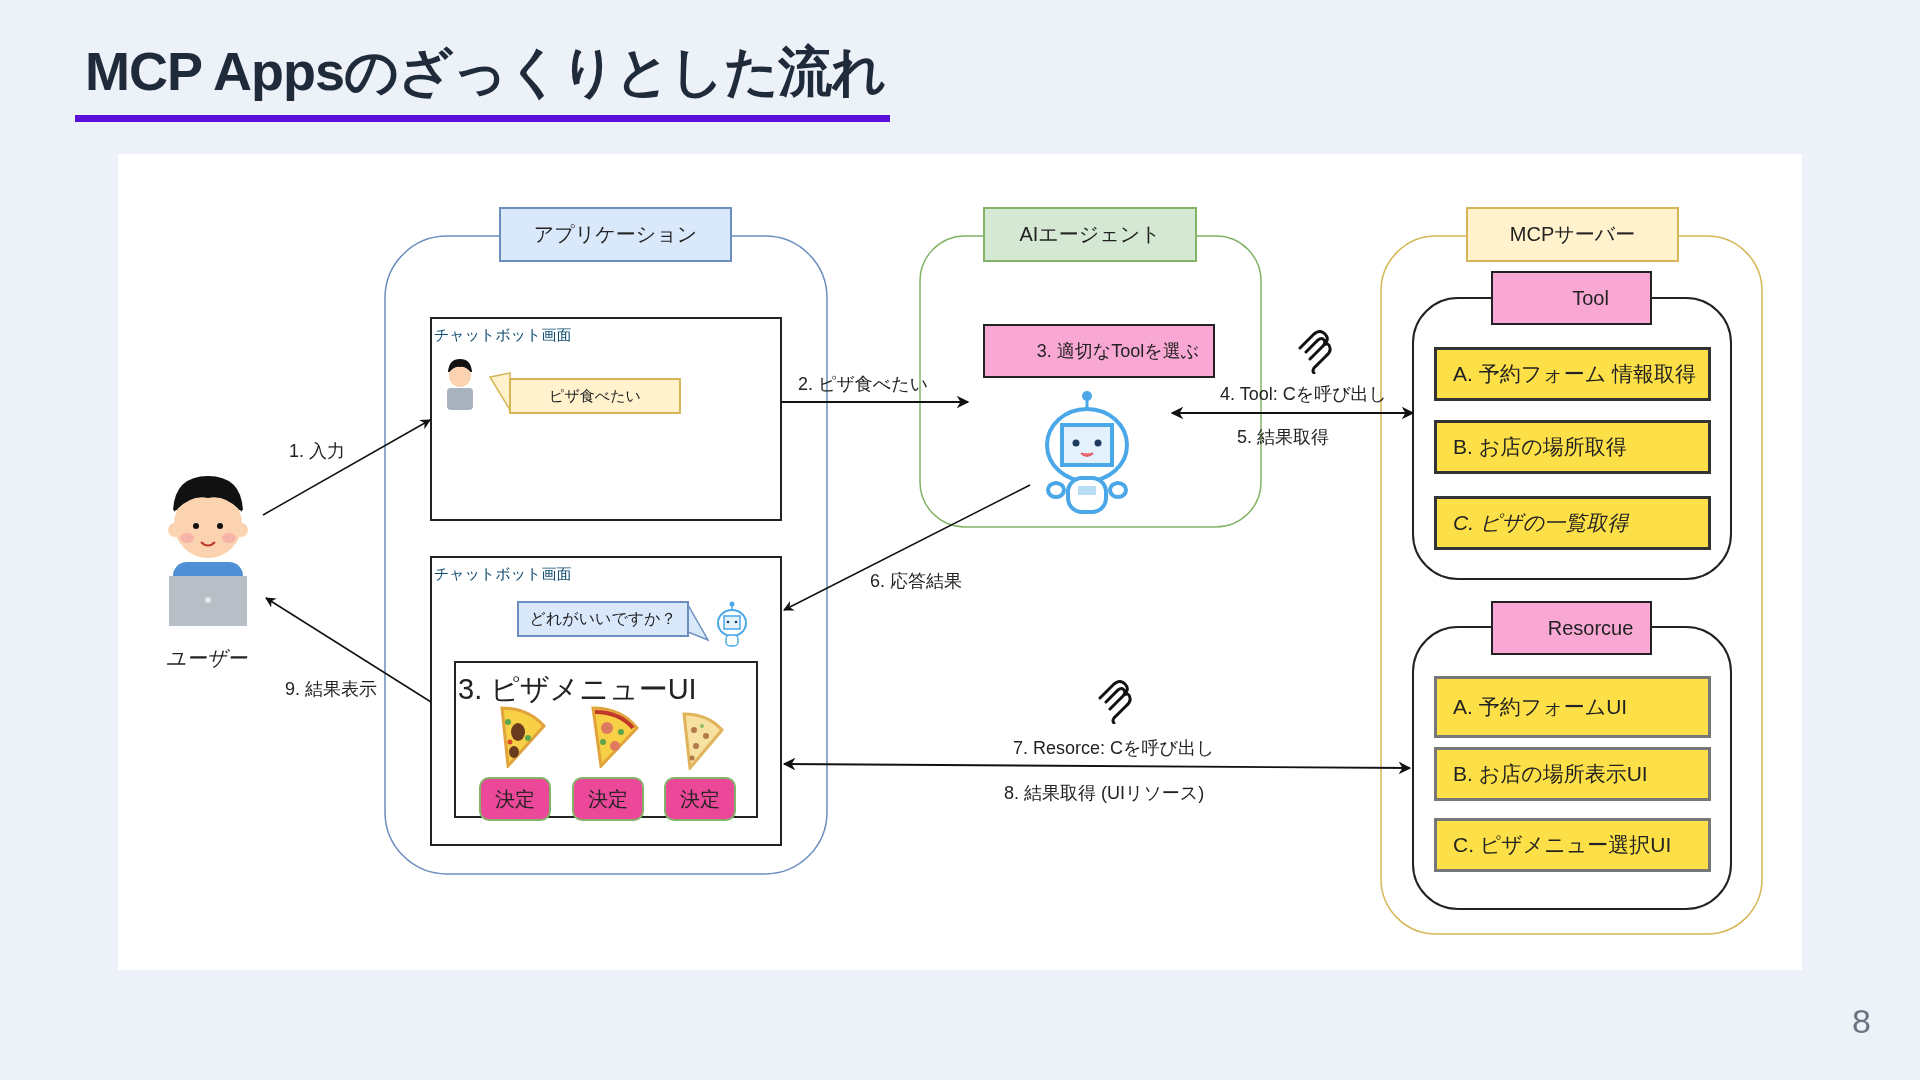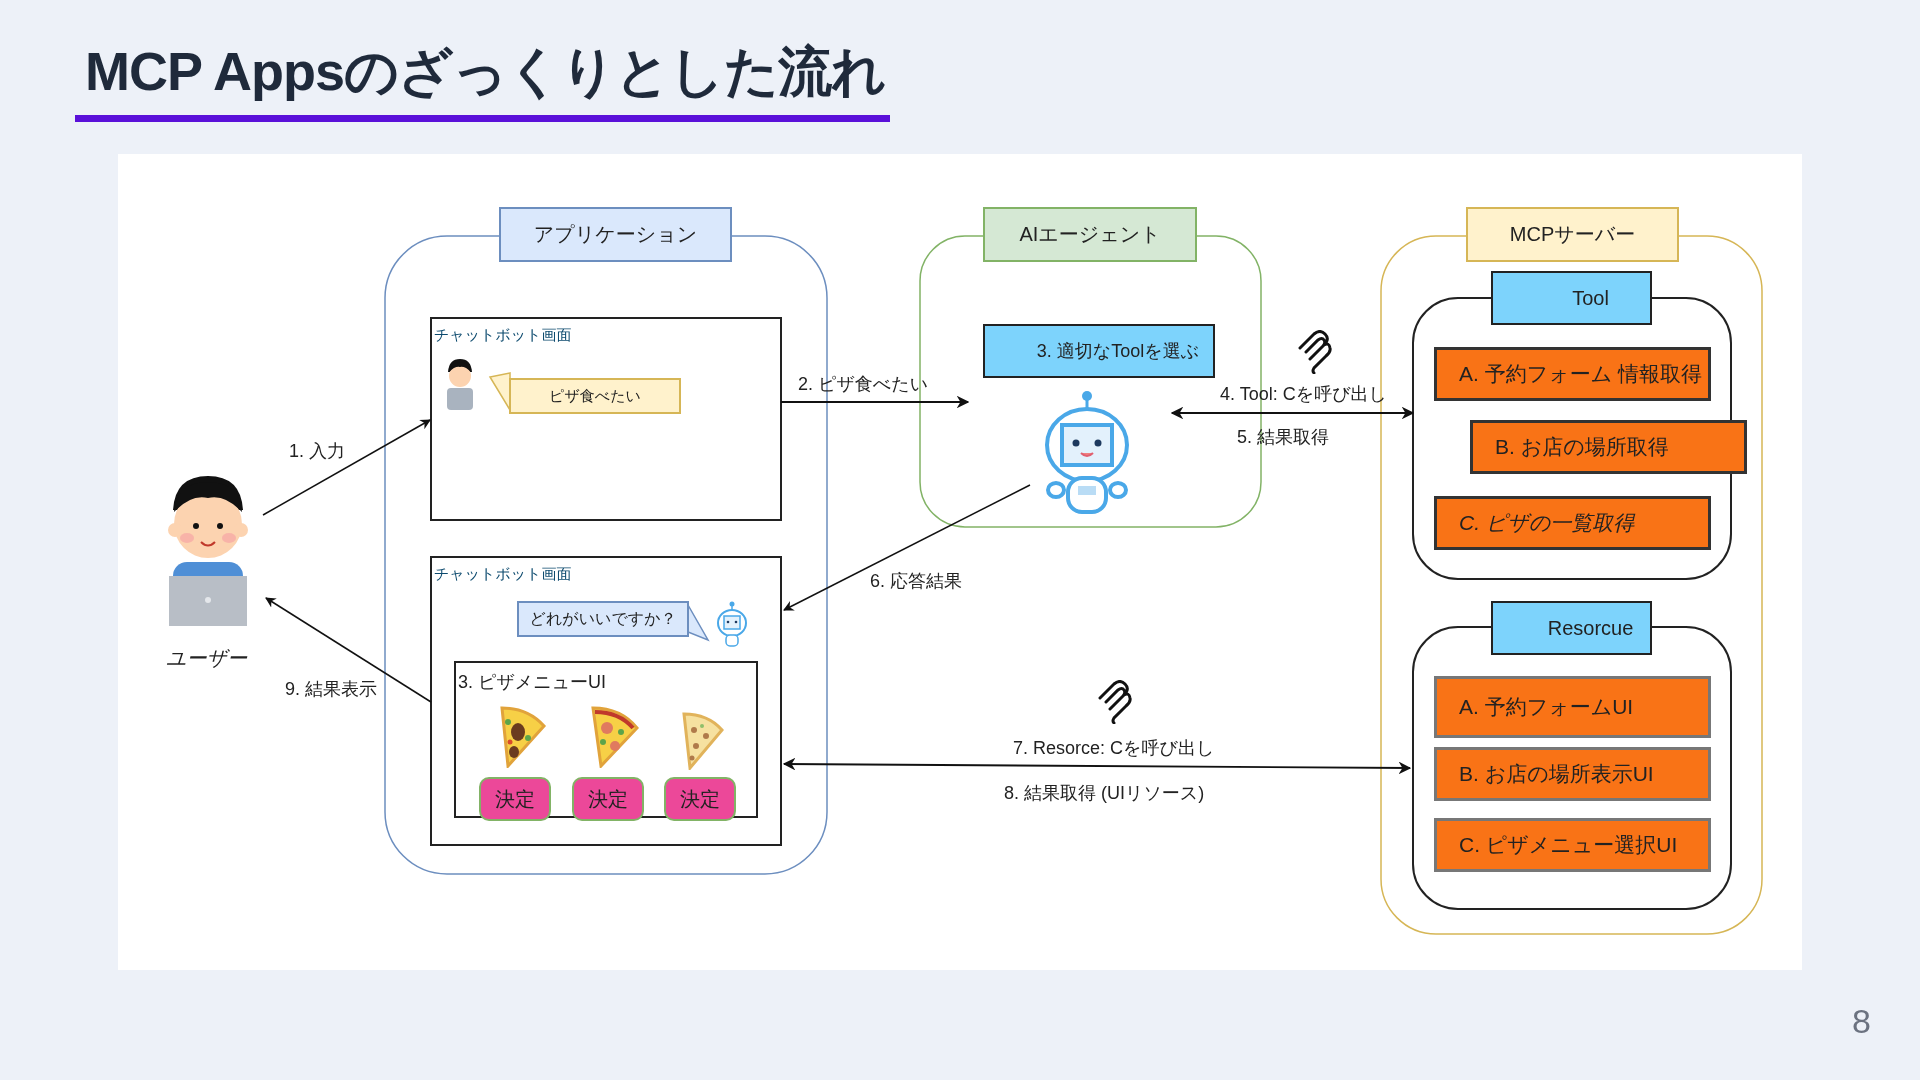--- a/index.html
+++ b/index.html
@@ -28,22 +28,22 @@
   }
   svg.diagram { position:absolute; left:0; top:0; width:1920px; height:1080px; }
   .lbl { position:absolute; white-space:nowrap; font-size:18px; color:#222; }
   .box {
     position:absolute; box-sizing:border-box; display:flex; align-items:center;
     justify-content:center; font-size:20px; color:#222; white-space:nowrap;
   }
   .hdr-blue { background:#dae8fc; border:2px solid #6c8ebf; }
   .hdr-green { background:#d5e8d4; border:2px solid #82b366; }
   .hdr-yellow { background:#fff2cc; border:2px solid #d6b656; }
-  .plain { background:#7dd3fc; border:2px solid #222;padding-left:38px; }
-  .item { background:#f97316; border:3px solid #333; justify-content:flex-start; padding-left:22px; font-size:21px; }
+  .plain { background:#f9a8d4; border:2px solid #222;padding-left:38px; }
+  .item { background:#fde047; border:3px solid #333; justify-content:flex-start; padding-left:16px; font-size:21px; }
   .item.grey { border-color:#777; }
   .screen-label { position:absolute; font-size:15px; color:#0c4a6e; white-space:nowrap; }
   .decide {
     position:absolute; box-sizing:border-box; width:72px; height:44px;
     background:#ec4899; border:2px solid #82b366; border-radius:10px;
     display:flex; align-items:center; justify-content:center; font-size:20px; color:#222;
   }
   .bubble-y { position:absolute; background:#fff2cc; border:2px solid #d6b656; box-sizing:border-box;
     display:flex; align-items:center; justify-content:center; font-size:15px; color:#222; }
   .bubble-b { position:absolute; background:#dae8fc; border:2px solid #6c8ebf; box-sizing:border-box;
@@ -86,21 +86,21 @@
   <path d="M688,605 L708,640 L688,632 Z" fill="#dae8fc" stroke="#6c8ebf" stroke-width="1.5"></path>
 </svg>
 
 <div class="box hdr-blue" style="left:499px;top:207px;width:233px;height:55px;">アプリケーション</div>
 <div class="box hdr-green" style="left:983px;top:207px;width:214px;height:55px;">AIエージェント</div>
 <div class="box hdr-yellow" style="left:1466px;top:207px;width:213px;height:55px;">MCPサーバー</div>
 <div class="box plain" style="left:1491px;top:271px;width:161px;height:54px;">Tool</div>
 <div class="box plain" style="left:1491px;top:601px;width:161px;height:54px;">Resorcue</div>
 
 <div class="box item" style="left:1434px;top:347px;width:277px;height:54px;">A. 予約フォーム 情報取得</div>
-<div class="box item" style="left:1434px;top:420px;width:277px;height:54px;margin-left:36px;">B. お店の場所取得</div>
+<div class="box item" style="left:1434px;top:420px;width:277px;height:54px;">B. お店の場所取得</div>
 <div class="box item" style="left:1434px;top:496px;width:277px;height:54px;font-style:italic;">C. ピザの一覧取得</div>
 
 <div class="box item grey" style="left:1434px;top:676px;width:277px;height:62px;">A. 予約フォームUI</div>
 <div class="box item grey" style="left:1434px;top:747px;width:277px;height:54px;">B. お店の場所表示UI</div>
 <div class="box item grey" style="left:1434px;top:818px;width:277px;height:54px;">C. ピザメニュー選択UI</div>
 
 <div class="box plain" style="left:983px;top:324px;width:232px;height:54px;font-size:18px;">3. 適切なToolを選ぶ</div>
 
 <svg class="icon" style="left:1040px;top:390px;width:95px;height:125px;" viewBox="0 0 95 125">
   <circle cx="47" cy="6" r="5" fill="#4aa8e8"></circle>
@@ -147,21 +147,21 @@
 <svg class="icon" style="left:715px;top:601px;width:34px;height:46px;" viewBox="0 0 34 46">
   <circle cx="17" cy="3" r="2.5" fill="#4aa8e8"></circle>
   <line x1="17" y1="5" x2="17" y2="9" stroke="#4aa8e8" stroke-width="1.5"></line>
   <ellipse cx="17" cy="22" rx="14" ry="13" fill="#fff" stroke="#4aa8e8" stroke-width="2"></ellipse>
   <rect x="9" y="15" width="16" height="13" fill="#e3f1fc" stroke="#4aa8e8" stroke-width="1.5"></rect>
   <circle cx="13" cy="21" r="1.3" fill="#1e3a5f"></circle>
   <circle cx="21" cy="21" r="1.3" fill="#1e3a5f"></circle>
   <rect x="11" y="34" width="12" height="11" rx="4" fill="#fff" stroke="#4aa8e8" stroke-width="1.5"></rect>
 </svg>
 
-<div class="lbl" style="left:458px;top:670px;font-size:18px;">3. ピザメニューUI</div>
+<div class="lbl" style="left:458px;top:670px;font-size:29px;">3. ピザメニューUI</div>
 
 <svg class="icon" style="left:498px;top:706px;width:50px;height:62px;" viewBox="0 0 50 62">
   <path d="M4,2 Q30,2 46,20 L10,60 Z" fill="#f7d046" stroke="#e1a33b" stroke-width="3"></path>
   <ellipse cx="20" cy="26" rx="7" ry="9" fill="#6b3b1f"></ellipse>
   <ellipse cx="16" cy="46" rx="5" ry="6" fill="#6b3b1f"></ellipse>
   <circle cx="10" cy="16" r="3" fill="#5da44a"></circle>
   <circle cx="30" cy="32" r="3" fill="#5da44a"></circle>
   <circle cx="12" cy="36" r="2.5" fill="#d94b2b"></circle>
 </svg>
 <svg class="icon" style="left:589px;top:706px;width:52px;height:62px;" viewBox="0 0 52 62">

